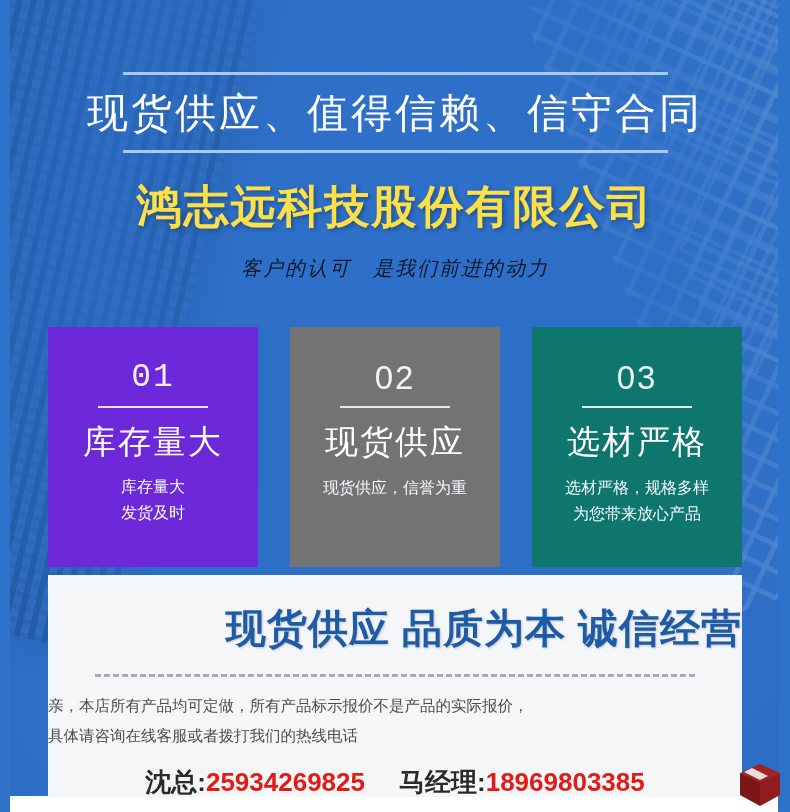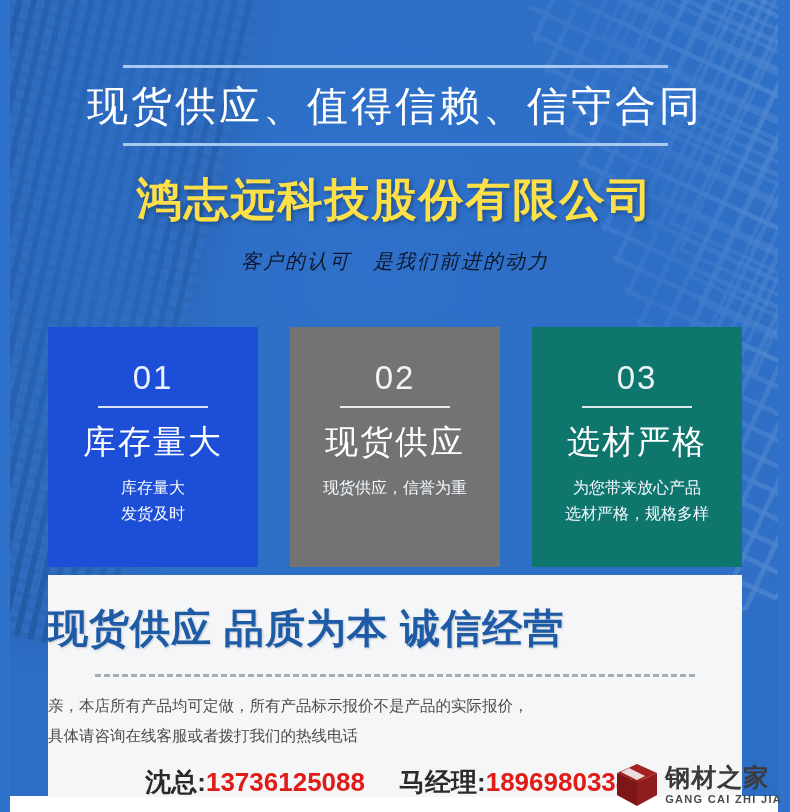--- a/index.html
+++ b/index.html
@@ -105,21 +105,21 @@
   .bg-fade {
     position: absolute;
     inset: 0;
     background: radial-gradient(ellipse at 48% 32%, rgba(47,114,203,0.55) 0%, rgba(45,110,198,0.9) 48%, rgba(45,110,198,0.55) 100%);
   }
 
   
   .hero {
     position: absolute;
     left: 0;
-    top: 65px;
+    top: 72px;
     width: 790px;
     text-align: center;
     z-index: 5;
   }
   .rule {
     width: 545px;
     height: 3px;
     margin: 0 auto;
     background: #a9c9ef;
   }
@@ -162,21 +162,21 @@
     z-index: 5;
   }
   .card {
     width: 210px;
     height: 240px;
     text-align: center;
     color: #ffffff;
     box-sizing: border-box;
     padding-top: 34px;
   }
-  .card-01 { background: #1d4ed8; }
+  .card-01 { background: #6d28d9; font-family: Liberation Mono, monospace; }
   .card-02 { background: #737373; }
   .card-03 { background: #0f766e; }
 
   .card-num {
     font-size: 33px;
     letter-spacing: 2px;
     color: rgba(255,255,255,0.92);
     line-height: 1;
   }
   .card-divider {
@@ -205,21 +205,21 @@
     position: absolute;
     left: 48px;
     top: 575px;
     width: 694px;
     height: 222px;
     background: #f5f6f8;
     z-index: 6;
     overflow: hidden;
   }
   .panel-head {
-    text-align: left;
+    text-align: right;
     font-size: 40px;
     font-weight: bold;
     letter-spacing: 1px;
     color: #1d5ba6;
     padding-top: 26px;
     white-space: nowrap;
     text-shadow: 1px 1px 2px rgba(140,150,165,0.5);
   }
   .panel-dash {
     width: 600px;
@@ -350,52 +350,48 @@
       <div class="card-desc">
         <div>现货供应，信誉为重</div>
       </div>
     </div>
 
     <div class="card card-03">
       <div class="card-num">03</div>
       <div class="card-divider"></div>
       <div class="card-title">选材严格</div>
       <div class="card-desc">
+        <div>选材严格，规格多样</div>
         <div>为您带来放心产品</div>
-        <div>选材严格，规格多样</div>
       </div>
     </div>
 
   </div>
 
   <div class="panel">
     <div class="panel-head">现货供应  品质为本  诚信经营</div>
     <div class="panel-dash"></div>
     <div class="panel-body">
       <div>亲，本店所有产品均可定做，所有产品标示报价不是产品的实际报价，</div>
       <div>具体请咨询在线客服或者拨打我们的热线电话</div>
     </div>
     <div class="contacts">
-      <div class="contact"><span>沈总:</span><span class="num">13736125088</span></div>
+      <div class="contact"><span>沈总:</span><span class="num">25934269825</span></div>
       <div class="contact"><span>马经理:</span><span class="num">18969803385</span></div>
     </div>
   </div>
 
   <div class="watermark">
     <span>
       <svg class="wm-cube" viewBox="0 0 44 46" xmlns="http://www.w3.org/2000/svg">
         <polygon points="22,2 42,11 22,20 2,11" fill="#a32323"></polygon>
         <polygon points="2,11 22,20 22,44 2,33" fill="#7d1717"></polygon>
         <polygon points="42,11 42,33 22,44 22,20" fill="#8f1d1d"></polygon>
         <polygon points="14,6 30,14 22,18 6,10" fill="#f2f2f2" opacity="0.9"></polygon>
       </svg>
     </span>
-    <span class="wm-text">
-      <span class="wm-cn">钢材之家</span>
-      <span class="wm-en" style="display:block">GANG CAI ZHI JIA</span>
-    </span>
   </div>
 
   <div class="bottom-strip"></div>
   <div class="left-blue"></div>
   <div class="right-blue"></div>
 
 </div>
 
 </body></html>

